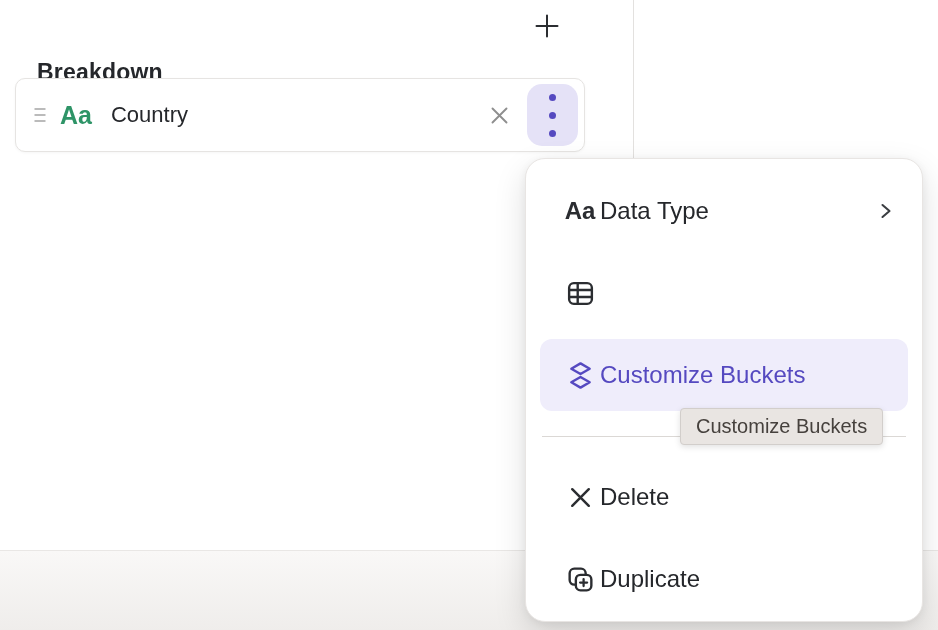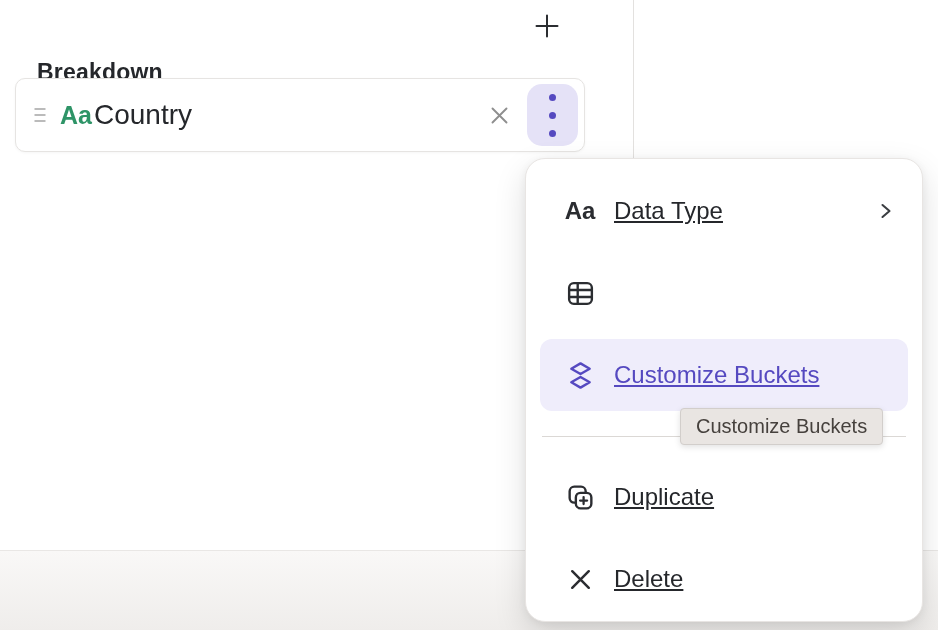--- a/index.html
+++ b/index.html
@@ -26,21 +26,21 @@
   }
   
   .card{
     position:absolute;left:15px;top:78px;width:570px;height:74px;box-sizing:border-box;
     background:#fff;border:1px solid #e6e4e2;border-radius:10px;
     box-shadow:0 1px 3px rgba(0,0,0,.04);
     display:flex;align-items:center;padding:0 6px 0 17px;z-index:5;
   }
   .drag-handle{display:flex;align-items:center;cursor:grab;}
   .type-badge{font-size:25px;font-weight:600;color:var(--green-type,#2e9467);margin-left:13px;}
-  .card-label{font-size:28px;margin-left:2px;color:var(--text-primary,#25272b);}
+  .card-label{font-size:22px;margin-left:19px;color:var(--text-primary,#25272b);}
   .card-spacer{flex:1;}
   .icon-btn{border:0;background:transparent;display:flex;align-items:center;justify-content:center;cursor:pointer;padding:0;}
   .close-btn{width:34px;height:34px;margin-right:11px;}
   .kebab-btn{
     width:51px;height:62px;border-radius:15px;background:var(--accent-purple-bg-strong,#e5e2f7);
     flex-direction:column;gap:11px;
   }
   .kebab-dot{width:7px;height:7px;border-radius:50%;background:var(--accent-purple,#5549c0);}
   
   .menu{
@@ -48,21 +48,21 @@
     background:#fff;border:1px solid #e8e5e3;border-radius:20px;
     box-shadow:0 12px 32px rgba(0,0,0,.13),0 2px 8px rgba(0,0,0,.06);
     padding:16px 14px 8px 14px;z-index:10;
   }
   .menu-item{
     height:72px;display:flex;align-items:center;box-sizing:border-box;
     padding:0 14px 0 20px;border-radius:12px;margin-bottom:10px;cursor:pointer;
     font-size:24px;color:var(--text-primary,#25272b);
   }
   .menu-item .mi-icon{width:40px;display:flex;align-items:center;justify-content:center;flex:none;}
-  .menu-item .mi-label{margin-left:14px;white-space:nowrap;text-decoration:underline;}
+  .menu-item .mi-label{white-space:nowrap;}
   .menu-item.active{background:var(--accent-purple-bg,#efedfb);color:var(--accent-purple,#5549c0);font-weight:500;margin-bottom:0;}
   .mi-aa{font-size:24px;font-weight:600;color:#2b2d31;}
   .mi-chevron{margin-left:auto;display:flex;align-items:center;}
   .menu-divider{height:1px;background:#dbd8d5;margin:25px 2px 24px 2px;}
   
   .tooltip{
     position:absolute;left:680px;top:408px;height:37px;box-sizing:border-box;
     display:flex;align-items:center;padding:0 15px;white-space:nowrap;
     background:var(--tooltip-bg,#e9e5e2);border:1px solid #d2cecb;border-radius:4px;
     box-shadow:0 2px 6px rgba(0,0,0,.12);
@@ -140,35 +140,35 @@
           <path d="M15 17.5l9.5 5.5L15 28.5 5.5 23z" stroke="#5549c0" stroke-width="2.5" stroke-linejoin="round"></path>
         </svg>
       </span>
       <span class="mi-label">Customize Buckets</span>
     </div>
 
     <div class="menu-divider"></div>
 
     <div class="menu-item">
       <span class="mi-icon">
+        <svg width="29" height="29" viewBox="0 0 28 28" fill="none">
+          <path d="M6 6l16 16M22 6L6 22" stroke="#2b2d31" stroke-width="2.4" stroke-linecap="round"></path>
+        </svg>
+      </span>
+      <span class="mi-label">Delete</span>
+    </div>
+
+    <div class="menu-item">
+      <span class="mi-icon">
         <svg width="31" height="31" viewBox="0 0 30 30" fill="none">
           <rect x="4.5" y="4.5" width="15.5" height="15.5" rx="4.5" stroke="#2b2d31" stroke-width="2.3"></rect>
           <rect x="10.5" y="10.5" width="15" height="15" rx="4.5" stroke="#2b2d31" stroke-width="2.3" fill="#ffffff"></rect>
           <path d="M18 14.6v6.8M14.6 18h6.8" stroke="#2b2d31" stroke-width="2.2" stroke-linecap="round"></path>
         </svg>
       </span>
       <span class="mi-label">Duplicate</span>
     </div>
 
-    <div class="menu-item">
-      <span class="mi-icon">
-        <svg width="29" height="29" viewBox="0 0 28 28" fill="none">
-          <path d="M6 6l16 16M22 6L6 22" stroke="#2b2d31" stroke-width="2.4" stroke-linecap="round"></path>
-        </svg>
-      </span>
-      <span class="mi-label">Delete</span>
-    </div>
-
   </div>
 
   <div class="tooltip">Customize Buckets</div>
 
 </div>
 
 </body></html>

